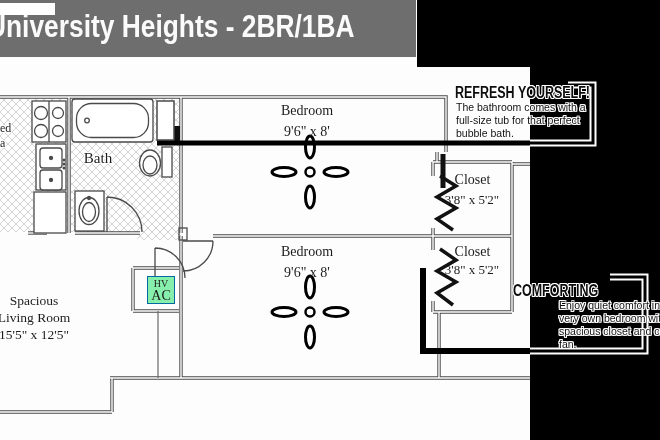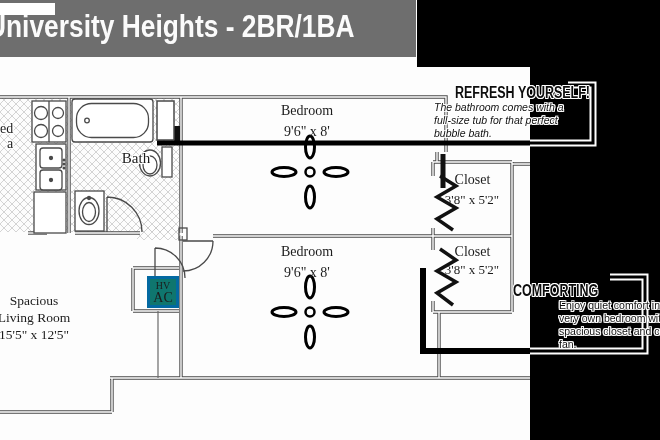--- a/index.html
+++ b/index.html
@@ -144,50 +144,50 @@
       <path d="M530,351 H645 V277 H610" stroke="#fff" stroke-width="7"></path>
       <path d="M530,351 H645 V277 H610" stroke="#000" stroke-width="3"></path>
     </g>
   </svg>
 
   <div class="abs banner">
     <span class="banner-title">University Heights - 2BR/1BA</span>
   </div>
   <div class="abs notch"></div>
 
-  <div class="abs plabel halo multiline" style="left:0;top:121px;font-size:14px;text-align:right;line-height:15px;">ed
+  <div class="abs plabel halo multiline" style="left:0;top:121px;font-size:12px;text-align:left;line-height:15px;">ed
 a</div>
 
-  <div class="abs plabel halo" style="left:72px;top:150px;width:52px;font-size:15px;margin-left:38px;">Bath</div>
+  <div class="abs plabel halo" style="left:72px;top:150px;width:52px;font-size:15px;">Bath</div>
 
   <div class="abs plabel" style="left:257px;top:103px;width:100px;font-size:14px;">Bedroom</div>
   <div class="abs plabel" style="left:257px;top:124px;width:100px;font-size:14px;">9'6" x 8'</div>
 
   <div class="abs plabel" style="left:257px;top:244px;width:100px;font-size:14px;">Bedroom</div>
   <div class="abs plabel" style="left:257px;top:265px;width:100px;font-size:14px;">9'6" x 8'</div>
 
   <div class="abs plabel" style="left:433px;top:172px;width:79px;font-size:14px;">Closet</div>
   <div class="abs plabel" style="left:428px;top:192px;width:88px;font-size:13px;">3'8" x 5'2"</div>
 
   <div class="abs plabel" style="left:433px;top:244px;width:79px;font-size:14px;">Closet</div>
   <div class="abs plabel" style="left:428px;top:262px;width:88px;font-size:13px;">3'8" x 5'2"</div>
 
   <div class="abs" style="left:-22px;top:292px;width:112px;">
     <div class="plabel" style="font-size:13.5px;line-height:17px;">Spacious</div>
     <div class="plabel" style="font-size:13.5px;line-height:17px;">Living Room</div>
     <div class="plabel" style="font-size:13.5px;line-height:17px;">15'5" x 12'5"</div>
   </div>
 
-  <div class="abs" style="left:147px;top:276px;width:26px;height:26px;border:3px solid #0369a1;background:#0f766e;">
+  <div class="abs" style="left:147px;top:276px;width:26px;height:26px;border:1px solid #0369a1;background:#86efac;">
     <div class="plabel" style="font-size:10px;line-height:12px;margin-top:1px;">HV</div>
     <div class="plabel" style="font-size:14px;line-height:12px;">AC</div>
   </div>
 
   <div class="abs co-head halo" style="left:455px;top:84px;">REFRESH YOURSELF!</div>
-  <div class="abs co-body halo multiline" style="left:434px;top:101px;width:135px;font-style:italic;">The bathroom comes with a
+  <div class="abs co-body halo multiline" style="left:456px;top:101px;width:135px;">The bathroom comes with a
 full-size tub for that perfect
 bubble bath.</div>
 
   <div class="abs co-head halo" style="left:513px;top:282px;">COMFORTING</div>
   <div class="abs co-body halo multiline" style="left:515px;top:299px;width:140px;margin-left:44px;">Enjoy quiet comfort in your
 very own bedroom with
 spacious closet and ceiling
 fan.</div>
 
 </div>

